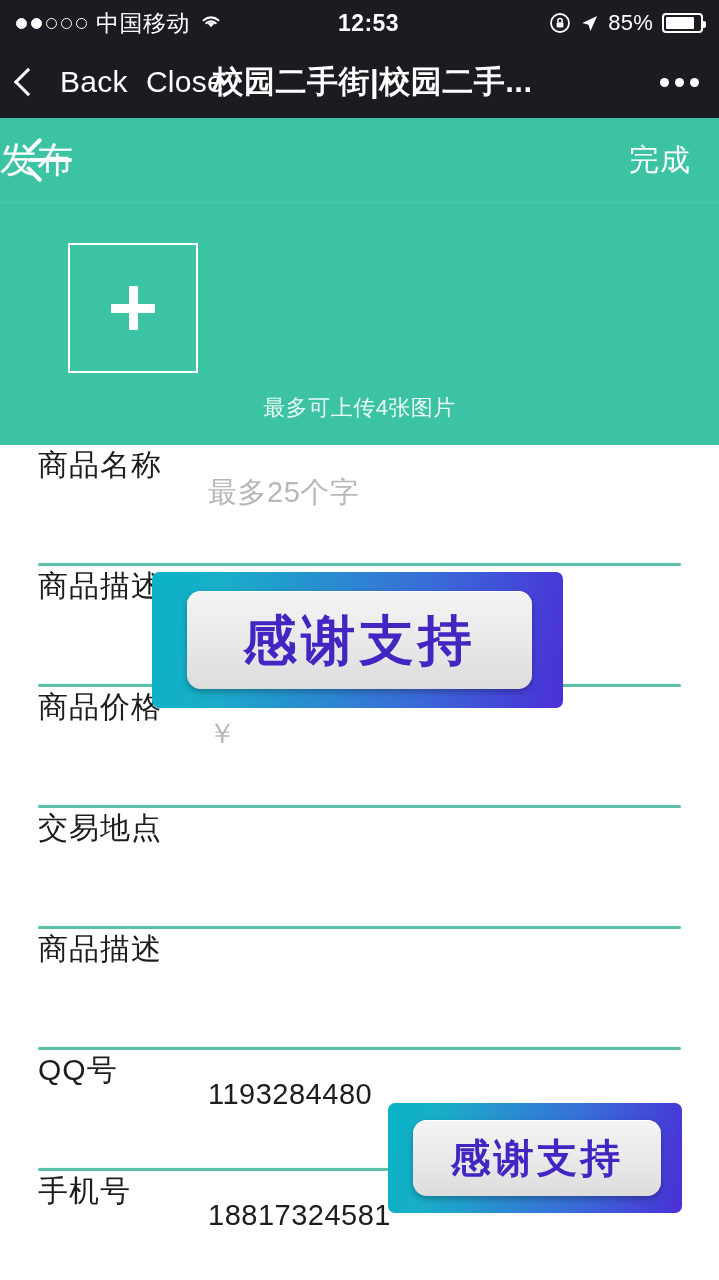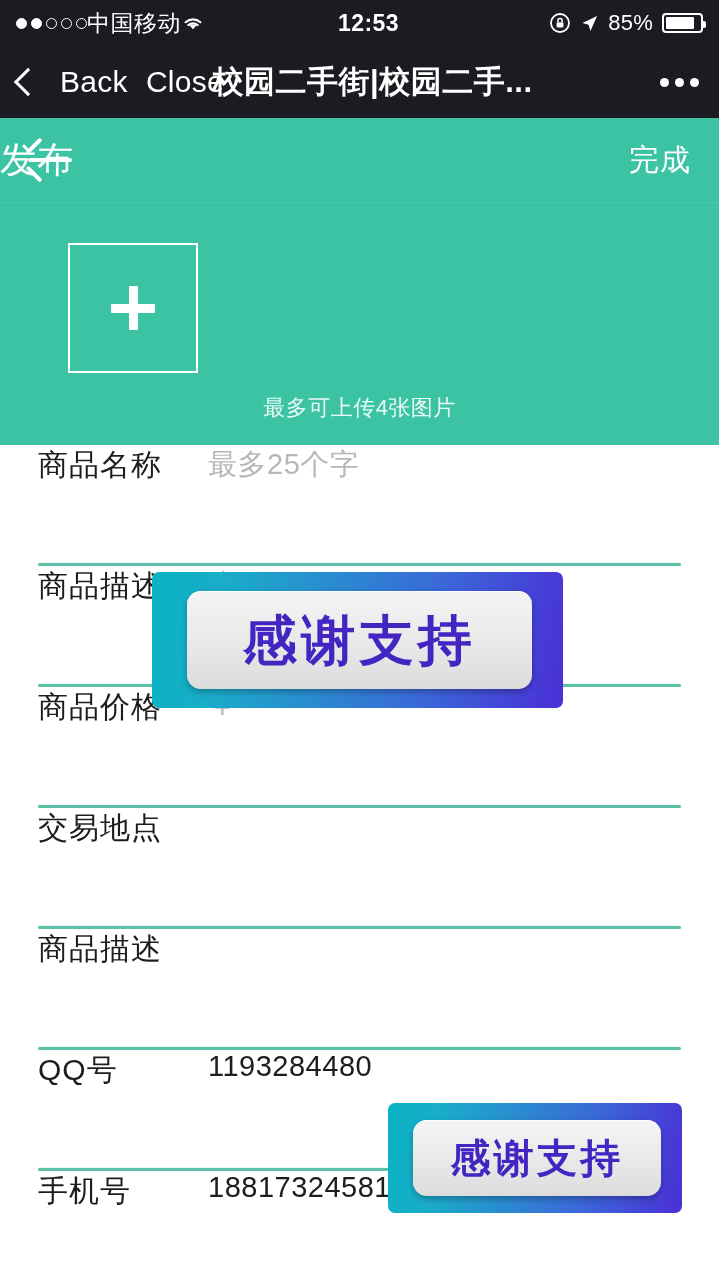--- a/index.html
+++ b/index.html
@@ -28,21 +28,21 @@
     height: 46px;
     background: #1b1b22;
     color: #ffffff;
     display: flex;
     align-items: center;
     padding: 0 16px;
     box-sizing: border-box;
   }
   .status-left {
     display: flex;
-    align-items: center;
+    gap: 9px;
     flex: 0 0 auto;
   }
   .sig-dots {
     display: flex;
     align-items: center;
     gap: 4px;
   }
   .dot {
     width: 11px;
     height: 11px;
@@ -294,20 +294,21 @@
     flex: 0 0 auto;
     min-width: 150px;
   }
   .field-value {
     margin-left: 20px;
     font-size: 29px;
     color: #1d1d1d;
     letter-spacing: 0.5px;
     white-space: nowrap;
     overflow: hidden;
+    margin-top: 28px;
   }
   .field-value.placeholder {
     color: #b7b7b7;
   }
   .field-value.yen {
     color: #b9b9b9;
     font-size: 28px;
   }
   .field-sep {
     height: 3px;

